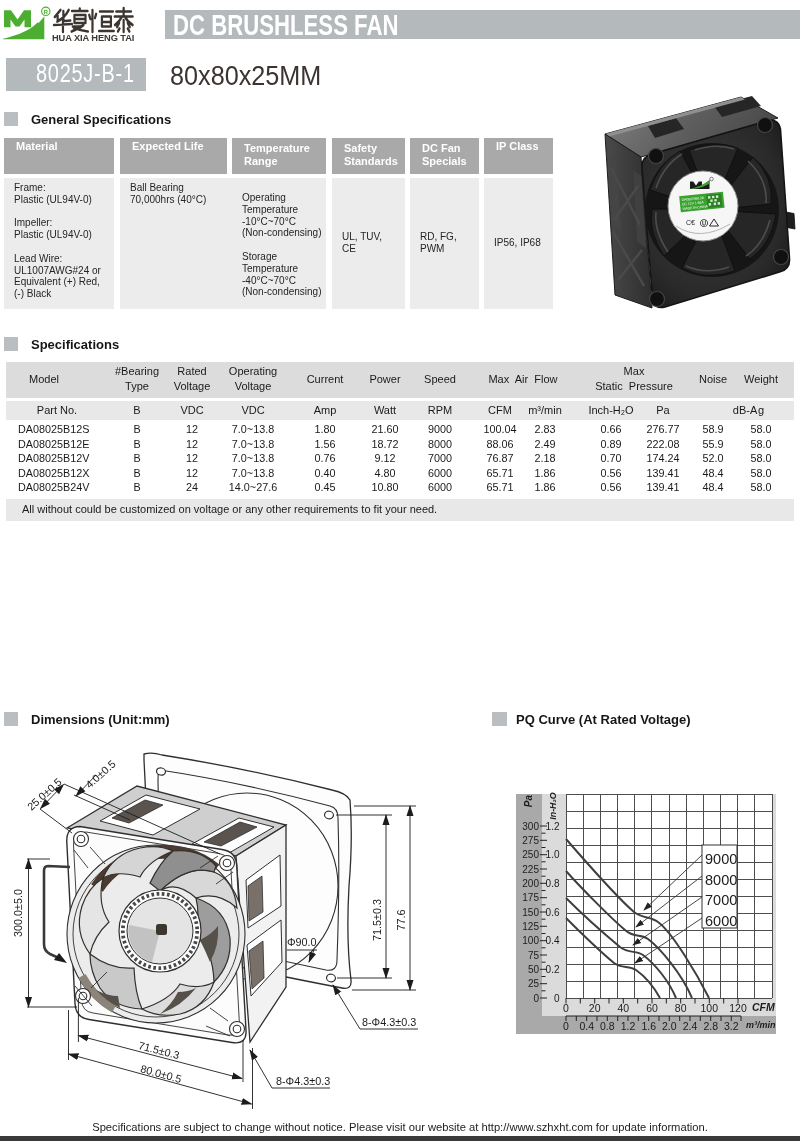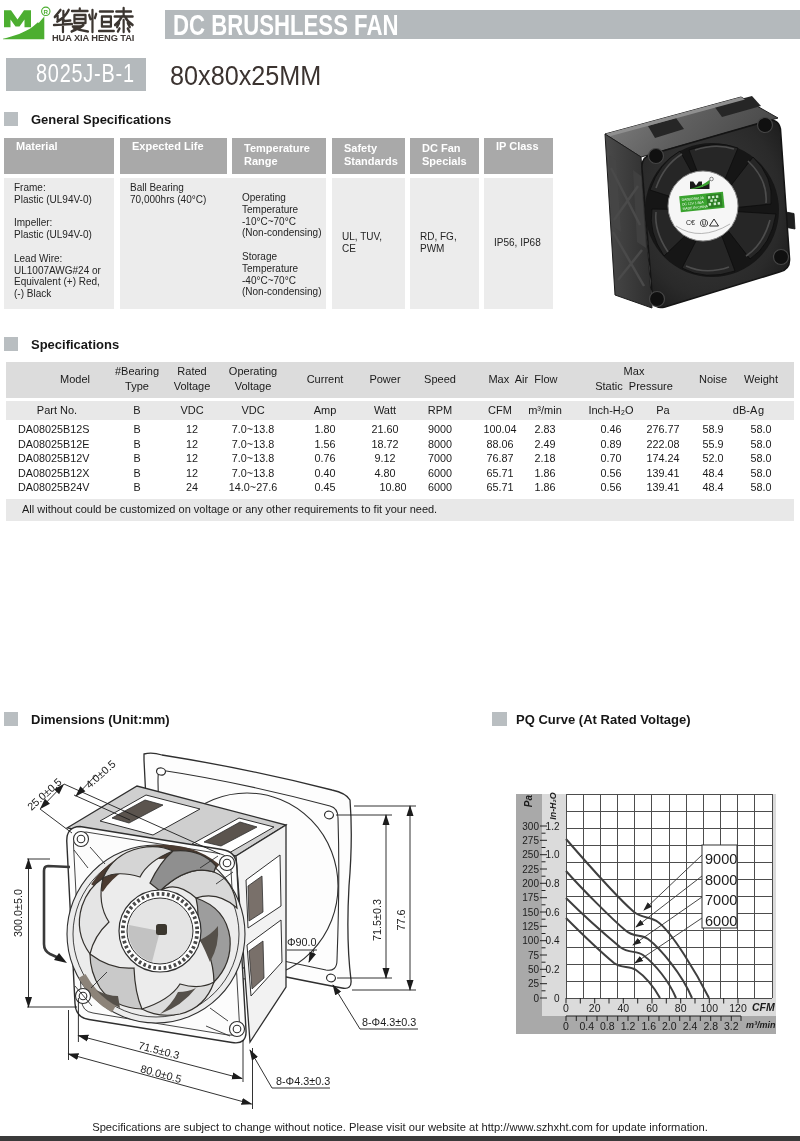--- a/index.html
+++ b/index.html
@@ -169,21 +169,21 @@
 
 <div class="sec-h" style="left:31px;top:337px;"><span class="sq"></span>Specifications</div>
 
 <div class="t2">
   <div class="h1"></div>
   <div class="h2"></div>
   <div class="note">
       <span style="position:absolute;left:16px;top:4px;">All without could be customized on voltage or any other requirements to fit your need.</span>
     </div>
 
-  <span class="cc" style="left:69px;top:11px;">Model</span>
+  <span class="cc" style="left:38px;top:11px;">Model</span>
   <span class="cc" style="left:131px;top:3px;">#Bearing</span>
     <span class="cc" style="left:131px;top:18px;">Type</span>
   <span class="cc" style="left:186px;top:3px;">Rated</span>
     <span class="cc" style="left:186px;top:18px;">Voltage</span>
   <span class="cc" style="left:247px;top:3px;">Operating</span>
     <span class="cc" style="left:247px;top:18px;">Voltage</span>
   <span class="cc" style="left:319px;top:11px;">Current</span>
   <span class="cc" style="left:379px;top:11px;">Power</span>
   <span class="cc" style="left:434px;top:11px;">Speed</span>
   <span class="cc" style="left:517px;top:11px;">Max&nbsp; Air&nbsp; Flow</span>
@@ -209,21 +209,21 @@
   <div class="drow" style="top:61px;">
       <span style="position:absolute;left:12px;text-align:right;">DA08025B12S</span>
       <span class="cc" style="left:131px;">B</span>
       <span class="cc" style="left:186px;">12</span>
       <span class="cc" style="left:247px;">7.0~13.8</span>
       <span class="cc" style="left:319px;">1.80</span>
       <span class="cc" style="left:379px;">21.60</span>
       <span class="cc" style="left:434px;">9000</span>
       <span class="cc" style="left:494px;">100.04</span>
       <span class="cc" style="left:539px;">2.83</span>
-      <span class="cc" style="left:605px;">0.46</span>
+      <span class="cc" style="left:605px;">0.66</span>
       <span class="cc" style="left:657px;">276.77</span>
       <span class="cc" style="left:707px;">58.9</span>
       <span class="cc" style="left:755px;">58.0</span>
     </div>
   <div class="drow" style="top:75.5px;">
       <span style="position:absolute;left:12px;">DA08025B12E</span>
       <span class="cc" style="left:131px;">B</span>
       <span class="cc" style="left:186px;">12</span>
       <span class="cc" style="left:247px;">7.0~13.8</span>
       <span class="cc" style="left:319px;">1.56</span>
@@ -265,21 +265,21 @@
       <span class="cc" style="left:657px;">139.41</span>
       <span class="cc" style="left:707px;">48.4</span>
       <span class="cc" style="left:755px;">58.0</span>
     </div>
   <div class="drow" style="top:119px;">
       <span style="position:absolute;left:12px;">DA08025B24V</span>
       <span class="cc" style="left:131px;">B</span>
       <span class="cc" style="left:186px;">24</span>
       <span class="cc" style="left:247px;">14.0~27.6</span>
       <span class="cc" style="left:319px;">0.45</span>
-      <span class="cc" style="left:379px;margin-left:8px;">10.80</span>
+      <span class="cc" style="left:379px;">10.80</span>
       <span class="cc" style="left:434px;">6000</span>
       <span class="cc" style="left:494px;">65.71</span>
       <span class="cc" style="left:539px;">1.86</span>
       <span class="cc" style="left:605px;">0.56</span>
       <span class="cc" style="left:657px;">139.41</span>
       <span class="cc" style="left:707px;">48.4</span>
       <span class="cc" style="left:755px;">58.0</span>
     </div>
 </div>
 

